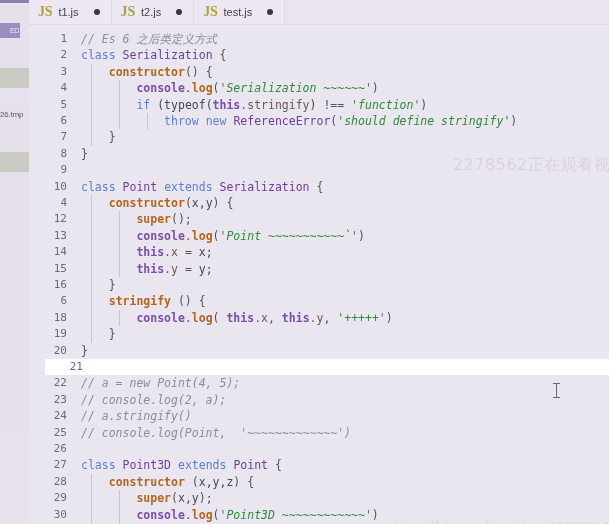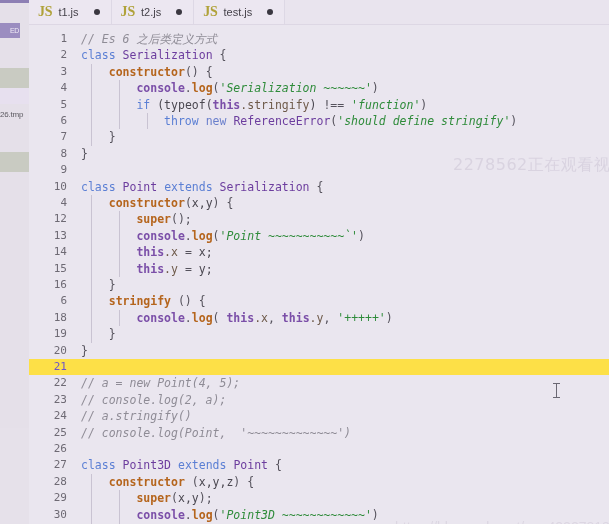--- a/index.html
+++ b/index.html
@@ -119,21 +119,22 @@
   }
   .code-line {
     position: relative;
     height: 16.4px;
     line-height: 16.4px;
     white-space: pre;
     font-family: "DejaVu Sans Mono", monospace;
     font-size: 11.5px;
   }
   .code-line.current {
-    background: #fde047;
+    background: #ffffff;
+    margin-left: 16px;
   }
   .ln {
     position: absolute;
     left: 0; top: 0;
     width: 38px;
     text-align: right;
     color: #6e6a74;
     font-size: 11px;
     font-family: "DejaVu Sans Mono", monospace;
   }

